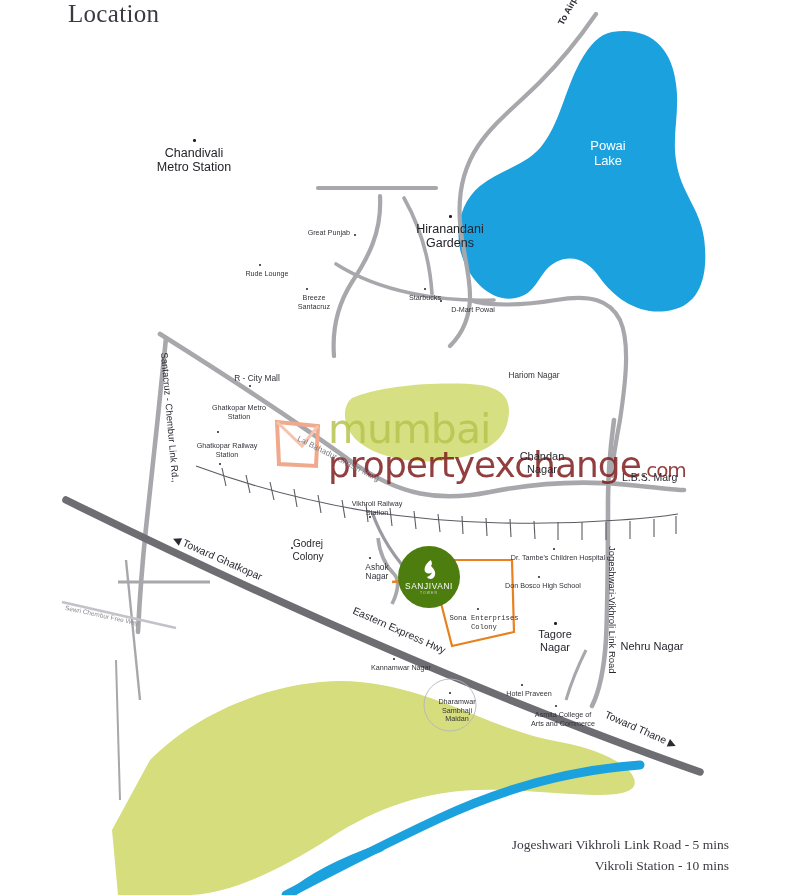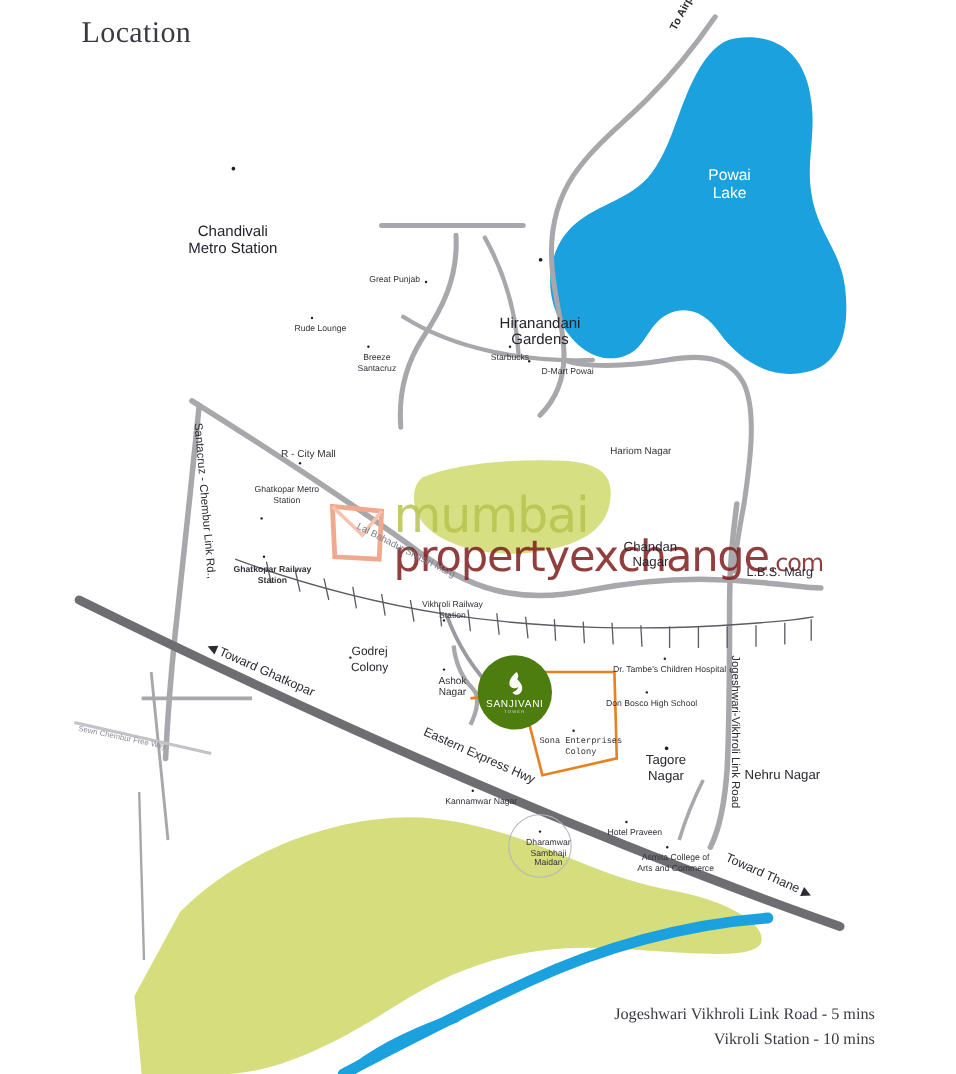--- a/index.html
+++ b/index.html
@@ -5,39 +5,39 @@
   html,body{margin:0;padding:0;}
   body{
     width:797px;height:895px;background:#ffffff;
     font-family:"Liberation Sans",sans-serif;
     overflow:hidden;position:relative;
   }
   #map-root{position:relative;width:797px;height:895px;background:#fff;}
 
   
   .page-title{
-    position:absolute;left:68px;top:14px;
+    position:absolute;left:68px;top:0;
     font-family:"Liberation Serif",serif;
     font-size:25px;color:#3a3a42;letter-spacing:.3px;
   }
 
   
   #map-svg{position:absolute;left:0;top:0;width:797px;height:895px;}
 
   
   .watermark{position:absolute;left:272px;top:410px;width:290px;height:72px;pointer-events:none;}
   .wm-mark{position:absolute;left:0px;top:6px;width:54px;height:56px;}
   .wm-text{position:absolute;left:56px;top:0px;}
   .wm-l1{font-family:"DejaVu Sans",sans-serif;font-size:41px;color:#b7c44e;line-height:38px;letter-spacing:-1px;opacity:.85;}
   .wm-l2{font-family:"DejaVu Sans",sans-serif;font-size:36px;color:#7f1d1d;line-height:34px;letter-spacing:-1px;opacity:.85;}
   .wm-l2 .dotcom{font-size:20px;}
 
   
   .lbl{position:absolute;color:#2b2b33;white-space:nowrap;}
-  .lbl.big{font-size:12.5px;line-height:14px;color:#23232b;margin-top:40px;}
+  .lbl.big{font-size:12.5px;line-height:14px;color:#23232b;}
   .lbl.mid{font-size:11px;line-height:13px;color:#27272f;}
   .lbl.sml{font-size:7.2px;line-height:8.6px;color:#33333b;padding-left:14px;}
   .lbl.rd{font-size:10.5px;color:#2b2b33;}
   .lbl.rdsml{font-size:8px;color:#2b2b33;}
   .lbl.faint{color:#8d8d95;font-size:6.5px;}
   .lbl.lake{color:#ffffff;font-size:13px;line-height:15px;text-align:center;}
   .ctr{text-align:center;transform:translateX(-50%);}
   .dot{position:absolute;width:2.6px;height:2.6px;background:#1f1f27;border-radius:50%;}
   .dot.sm{width:2.1px;height:2.1px;}
 
@@ -247,21 +247,21 @@
   <div class="dot sm" style="left:249px;top:385px;"></div>
   <div class="lbl sml ctr" style="left:250px;top:374px;font-size:8.4px;">R - City Mall</div>
 
   <div class="dot sm" style="left:217px;top:431px;"></div>
   <div class="lbl sml ctr" style="left:232px;top:404px;text-align:center;">
     <div>Ghatkopar Metro</div>
     <div>Station</div>
   </div>
 
   <div class="dot sm" style="left:219px;top:463px;"></div>
-  <div class="lbl sml ctr" style="left:220px;top:471px;font-weight:bold;">
+  <div class="lbl sml ctr" style="left:220px;top:442px;">
     <div>Ghatkopar Railway</div>
     <div>Station</div>
   </div>
 
   <div class="dot sm" style="left:369px;top:516px;"></div>
   <div class="lbl sml ctr" style="left:370px;top:500px;">
     <div>Vikhroli Railway</div>
     <div>Station</div>
   </div>
 

